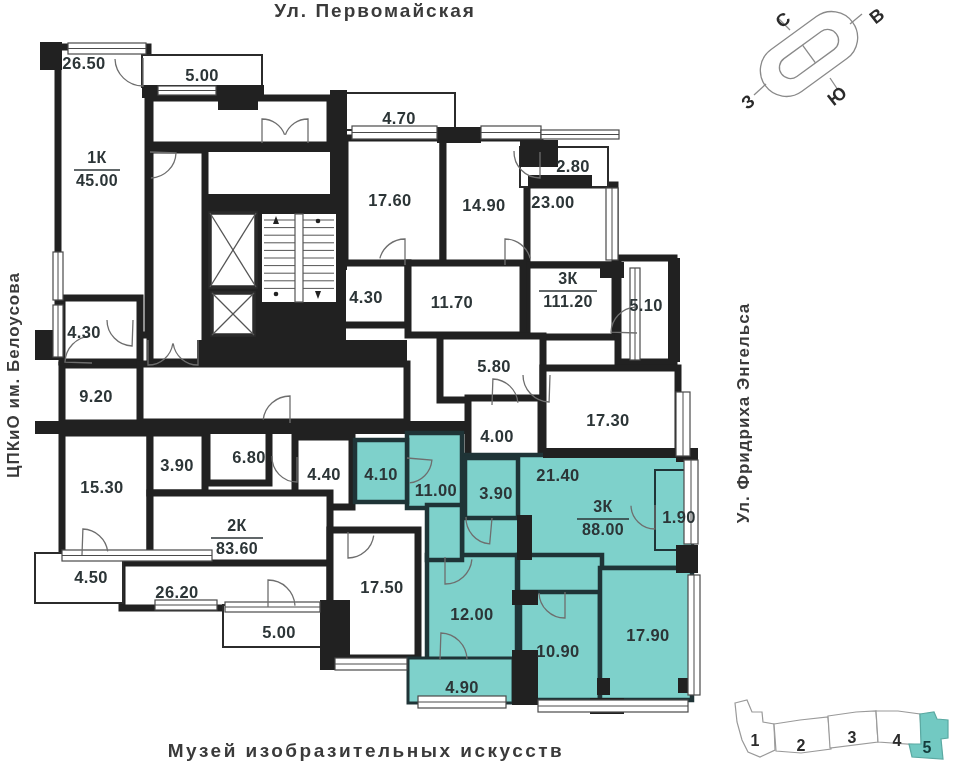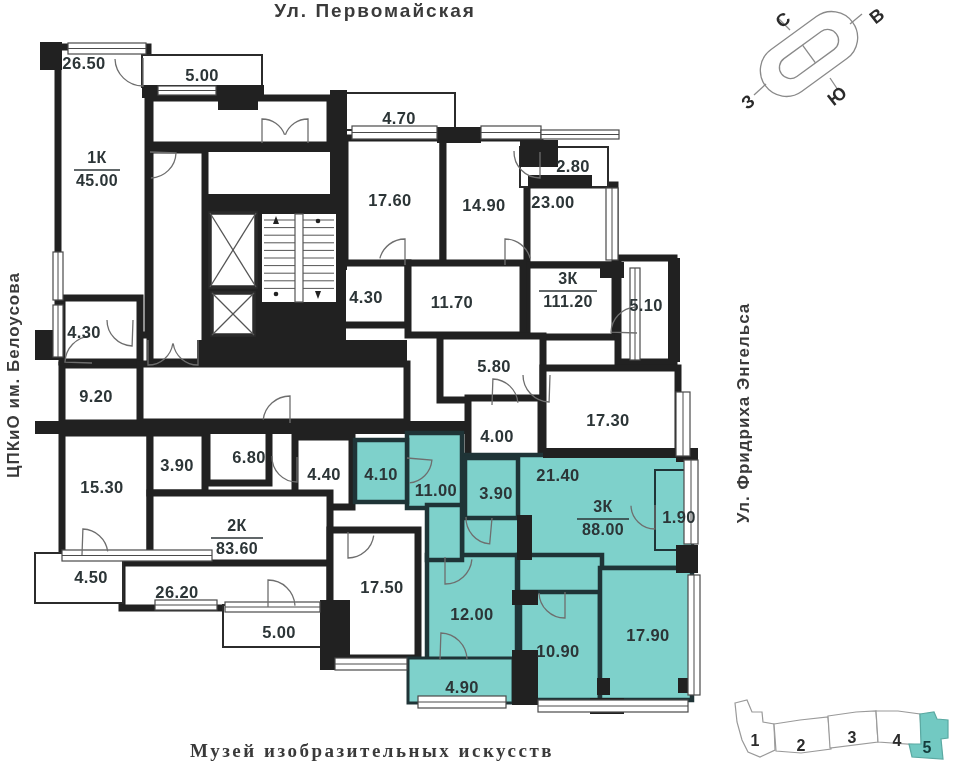--- a/index.html
+++ b/index.html
@@ -14,21 +14,21 @@
   .compass-letter{font-size:18px;font-weight:bold;fill:#2b2b2b;}
   .section-num{font-size:16px;font-weight:bold;fill:#2b2b2b;}
   .section-num-active{fill:#143c3c;}
 </style>
 </head>
 <body>
 
 <div class="stage">
 
   <div class="street street-h" style="left:180px;top:0;width:390px;">Ул. Первомайская</div>
-  <div class="street street-h" style="left:72px;top:740px;width:600px;letter-spacing:2.5px;font-family:Liberation Serif, serif;">Музей изобразительных искусств</div>
+  <div class="street street-h" style="left:66px;top:740px;width:600px;letter-spacing:2.5px;">Музей изобразительных искусств</div>
   <div class="street street-v" style="left:14px;top:375px;">ЦПКиО им. Белоусова</div>
   <div class="street street-v" style="left:744px;top:413px;">Ул. Фридриха Энгельса</div>
 
   <svg id="plan-svg" width="960" height="767" viewBox="0 0 960 767" style="position:absolute;left:0;top:0;">
 
     <g id="g-rooms">
         <rect x="58" y="47" width="90" height="288" fill="#fff" stroke="#212121" stroke-width="7"></rect>
         <rect x="150" y="98" width="180" height="47" fill="#fff" stroke="#212121" stroke-width="7"></rect>
         <rect x="150" y="150" width="55" height="212" fill="#fff" stroke="#212121" stroke-width="7"></rect>
         <rect x="345" y="138" width="98" height="127" fill="#fff" stroke="#212121" stroke-width="7"></rect>

